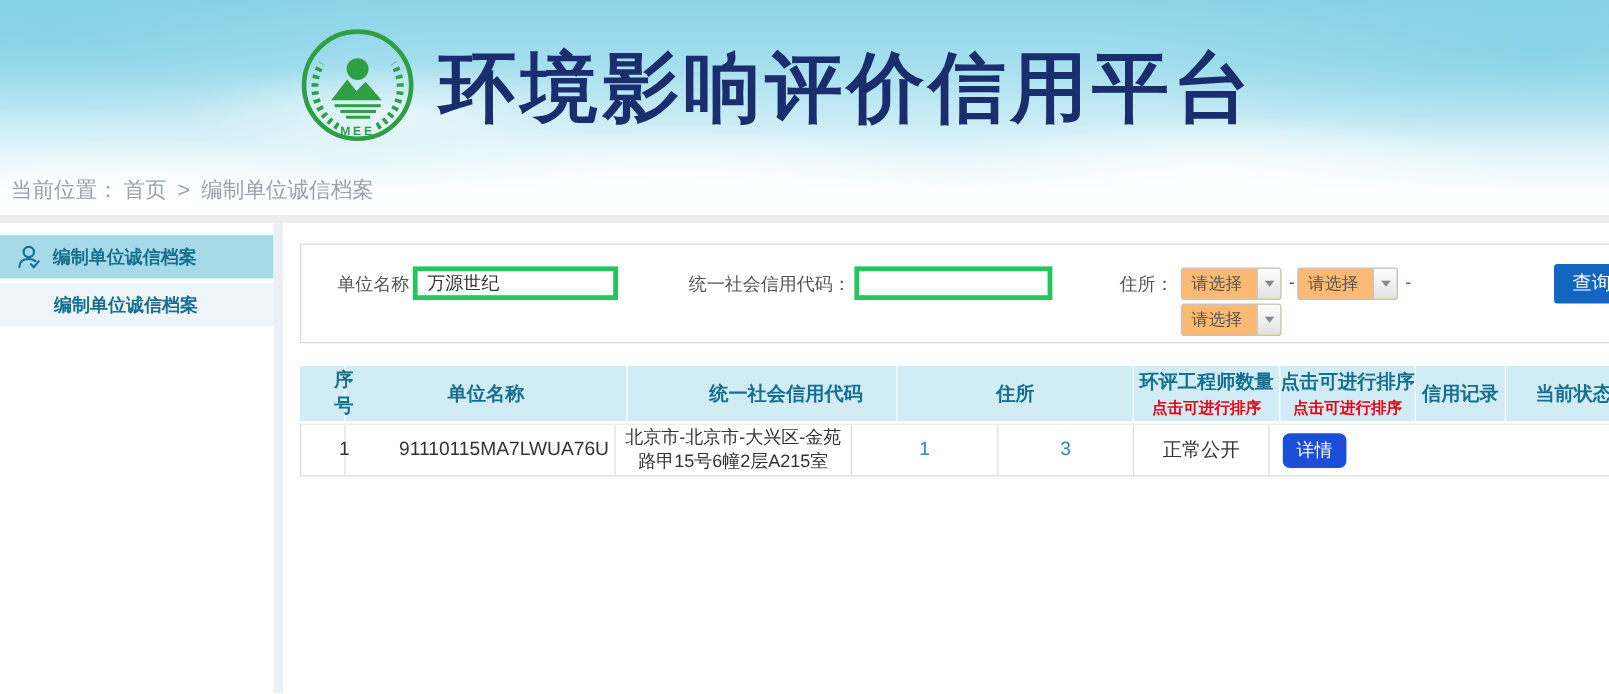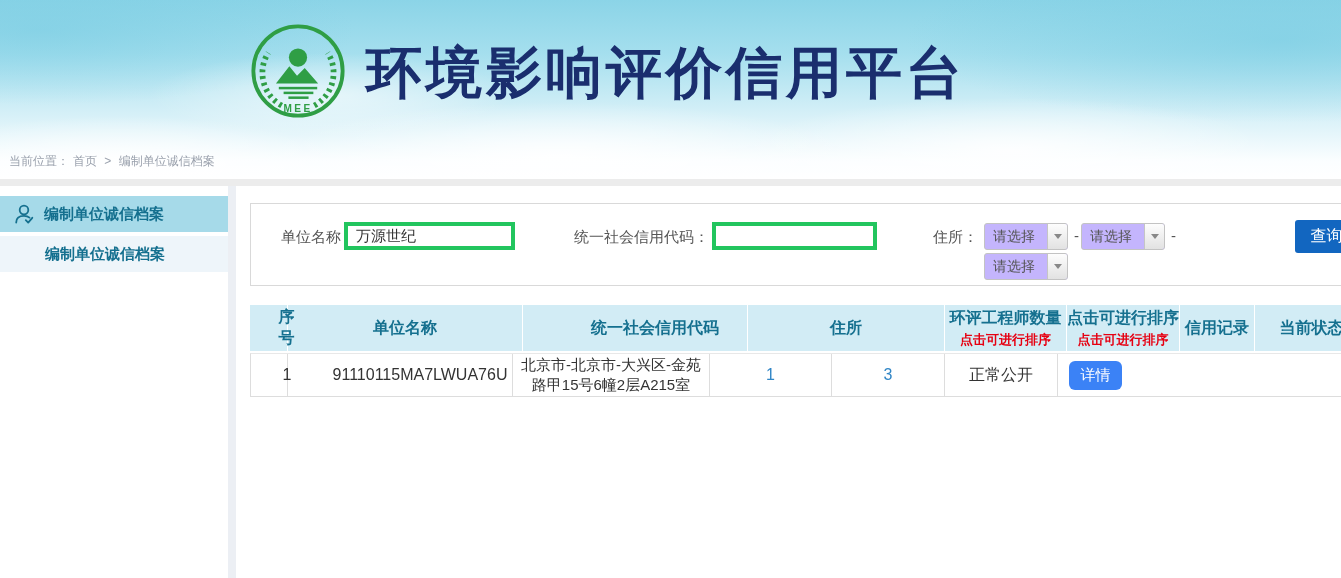--- a/index.html
+++ b/index.html
@@ -14,23 +14,23 @@
       radial-gradient(ellipse 420px 80px at 560px 158px, rgba(255,255,255,.9), rgba(255,255,255,0) 70%),
       radial-gradient(ellipse 380px 75px at 1010px 150px, rgba(255,255,255,.85), rgba(255,255,255,0) 70%),
       radial-gradient(ellipse 260px 60px at 330px 95px, rgba(255,255,255,.55), rgba(255,255,255,0) 70%),
       radial-gradient(ellipse 500px 110px at 1280px 40px, rgba(120,204,226,.6), rgba(255,255,255,0) 75%),
       radial-gradient(ellipse 420px 100px at 40px 30px, rgba(120,204,226,.55), rgba(255,255,255,0) 75%),
       linear-gradient(180deg, #8bd4e7 0%, #a5dfee 30%, #d3eff7 62%, #fbfeff 90%, #ffffff 100%);
   }
   .logo { position:absolute; left:250px; top:23px; width:96px; height:96px; }
   .site-title {
     position:absolute; left:366px; top:33px; height:80px; line-height:80px;
-    font-size:56px; font-weight:bold; color:#1a2e6e; letter-spacing:4px; white-space:nowrap;
-  }
-  .breadcrumb { position:absolute; left:9px; bottom:9px; font-size:12px; color:#9aa1ad; }
+    font-size:64px; font-weight:bold; color:#1a2e6e; letter-spacing:4px; white-space:nowrap;
+  }
+  .breadcrumb { position:absolute; left:9px; bottom:9px; font-size:18px; color:#9aa1ad; }
   .breadcrumb span { margin-right:4px; }
   .crumb-link { cursor:pointer; }
   .divider-strip { height:7px; background:#ececec; }
 
   
   .content { display:flex; height:392px; background:#fff; }
   .sidebar { width:228px; flex:none; }
   .side-strip { width:8px; flex:none; background:#eceff4; }
   .main { flex:1; padding:0 13px 0 14px; }
 
@@ -41,21 +41,21 @@
   .menu-item-sub {
     margin-top:4px; height:36px; background:#eef5fa; display:flex; align-items:center;
     padding-left:45px; color:#15708f; font-weight:bold; font-size:15px; cursor:pointer;
   }
   .menu-icon { width:22px; height:22px; flex:none; }
 
   
   .search-panel { margin-top:17px; height:83px; border:1px solid #d9d9d9; background:#fff; position:relative; }
   .f-label { position:absolute; font-size:15px; color:#555; white-space:nowrap; }
   .f-input { position:absolute; height:28px; border:4px solid #22c55e; font-size:15px; color:#333; padding:0 8px; outline:none; }
-  .combo { position:absolute; width:84px; height:27px; border:1px solid #c3c3c3; border-radius:3px; background:#c4b5fd; display:flex; overflow:hidden; cursor:pointer; }
+  .combo { position:absolute; width:84px; height:27px; border:1px solid #c3c3c3; border-radius:3px; background:#fdba74; display:flex; overflow:hidden; cursor:pointer; }
   .combo-text { flex:1; font-size:14px; color:#555; line-height:25px; padding-left:8px; }
   .combo-btn { width:20px; flex:none; border-left:1px solid #c5c5c5; background:linear-gradient(#fdfdfd,#e2e2e2); display:flex; align-items:center; justify-content:center; }
   .arrow-down { width:0; height:0; border-left:4px solid transparent; border-right:4px solid transparent; border-top:5px solid #888; }
   .dash-sep { position:absolute; font-size:15px; color:#555; }
   .btn-query {
     position:absolute; right:9px; top:16px; width:63px; height:33px; background:#1266c0; color:#ffffff;
     font-size:16px; border:none; border-radius:3px; cursor:pointer; font-family:inherit;
   }
 
   
@@ -67,21 +67,21 @@
   .th .hint { font-size:13px; color:#e60012; margin-top:2px; font-weight:bold; }
   .trow { display:flex; height:44px; margin-top:2px; border:1px solid #ddd; border-top:1px solid #e8e8e8; }
   .td { display:flex; align-items:center; justify-content:center; font-size:16px; color:#333;
         border-right:1px solid #ddd; text-align:center; }
   .td:last-child { border-right:none; }
   .c0{width:38px;padding-left:36px;} .c1{width:235px;} .c2{width:185px;margin-left:40px;} .c3{width:197px;}
   .c4{width:122px;} .c5{width:113px;} .c6{width:113px;} .c7{width:75px;}
   .trow .c0{width:37px;} 
   .link { color:#3186c6; cursor:pointer; text-decoration:none; }
   .addr { font-size:15px; line-height:1.35; padding:16px 3px; }
-  .btn-detail { width:53px; height:29px; background:#3b82f6; color:#fff; border:none; border-radius:6px;
+  .btn-detail { width:53px; height:29px; background:#1d4ed8; color:#fff; border:none; border-radius:6px;
                 font-size:15px; cursor:pointer; font-family:inherit; }
 </style>
 </head>
 <body>
 
 <div id="app">
 
   <div class="header">
     <svg class="logo" viewBox="0 0 100 100">
       <circle cx="50" cy="50" r="46.5" fill="none" stroke="#2f9e45" stroke-width="4"></circle>

